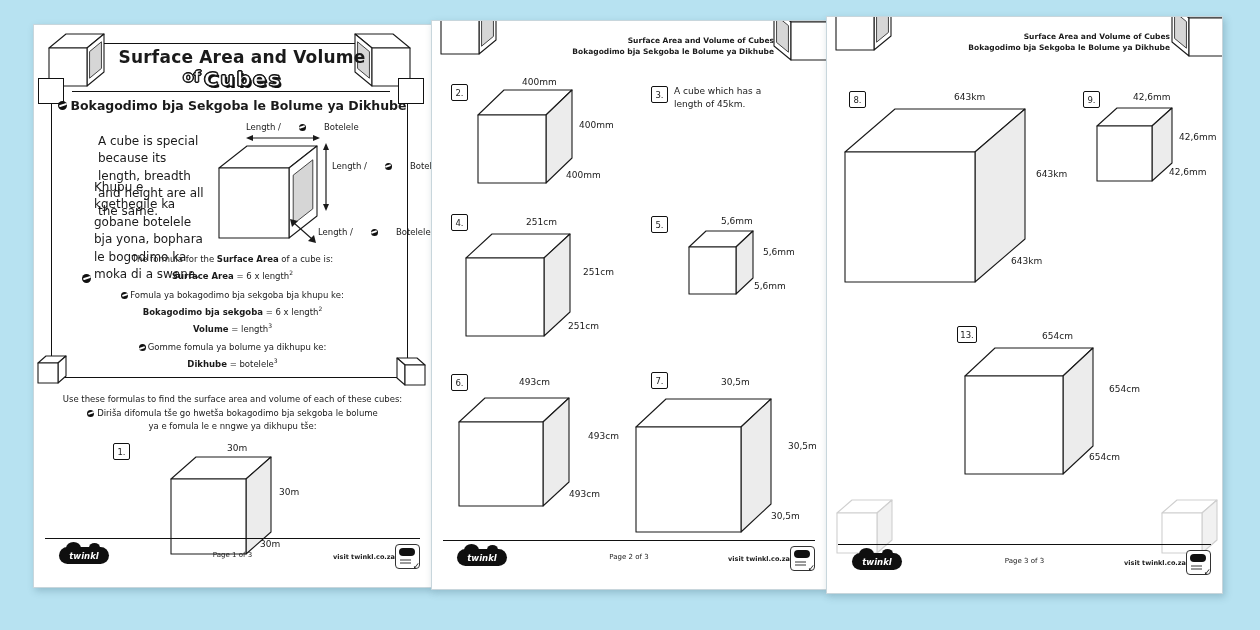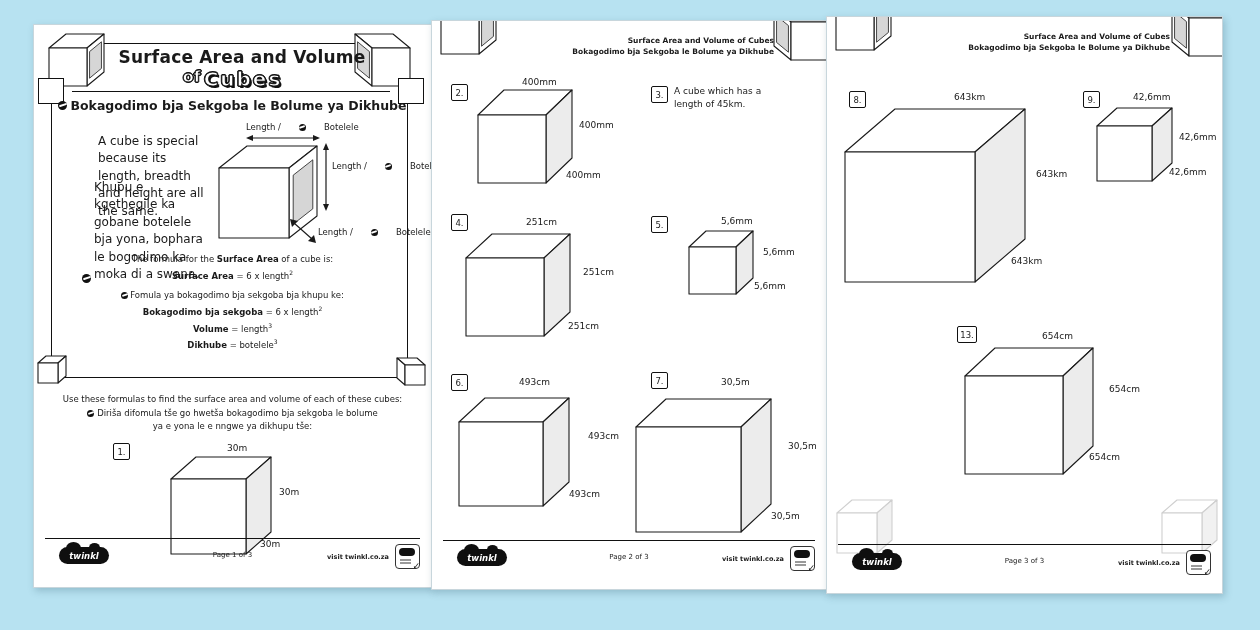--- a/index.html
+++ b/index.html
@@ -63,21 +63,21 @@
               border-top:1.5px solid #111;}
   .cloud{position:absolute;left:14px;top:8px;width:50px;height:17px;background:#0f0f0f;
          border-radius:9px;display:flex;align-items:center;justify-content:center;}
   .cloud::before{content:"";position:absolute;left:7px;top:-5px;width:15px;height:12px;
          background:#0f0f0f;border-radius:50%;}
   .cloud::after{content:"";position:absolute;right:9px;top:-4px;width:11px;height:9px;
          background:#0f0f0f;border-radius:50%;}
   .cloud span{position:relative;z-index:1;color:#fff;font-size:8.5px;font-weight:bold;
          font-style:italic;}
   .pageno{position:absolute;left:0;right:0;top:12px;text-align:center;font-size:7px;}
-  .fright{position:absolute;right:0;top:5px;display:flex;align-items:center;gap:6px;}
+  .fright{position:absolute;right:0;top:5px;display:flex;align-items:center;}
   .visit{font-size:6.5px;font-weight:bold;}
   .badge{position:relative;width:23px;height:23px;border:1px solid #333;border-radius:4px;
          background:#fff;display:inline-block;}
   .bcloud{position:absolute;left:3px;top:3px;width:16px;height:8px;background:#111;
          border-radius:4px;}
   .bline{position:absolute;left:4px;top:14px;width:11px;height:1.5px;background:#9a9a9a;
          box-shadow:0 3px 0 #9a9a9a;}
   .bcheck{position:absolute;right:-1px;bottom:-3px;font-size:9px;color:#111;}
 
   .usec{position:absolute;left:0;right:0;text-align:center;font-size:8.5px;}
@@ -169,29 +169,30 @@
         <span class="ticon small"></span>
         <span>Botelele</span>
     </div>
 
     <div class="formulas" style="left:20px;right:20px;top:228px;">
       <div class="fl"><span>The formula for the </span><b>Surface Area</b><span> of a cube is:</span></div>
       <div class="fl"><b>Surface Area</b><span> = 6 x length</span><sup>2</sup></div>
       <div class="fl gap"><span class="ticon small"></span><span>Fomula ya bokagodimo bja sekgoba bja khupu ke:</span></div>
       <div class="fl"><b>Bokagodimo bja sekgoba</b><span> = 6 x length</span><sup>2</sup></div>
       <div class="fl"><b>Volume</b><span> = length</span><sup>3</sup></div>
+      <div class="fl gap"><span class="ticon small"></span><span>Gomme fomula ya bolume ya dikhupu ke:</span></div>
       <div class="fl"><b>Dikhube</b><span> = botelele</span><sup>3</sup></div>
     </div>
 
     <div class="usec" style="top:369px;">Use these formulas to find the surface area and volume of each of these cubes:</div>
     <div class="userow" style="top:383px;">
       <span class="ticon small"></span>
       <span>Diriša difomula tše go hwetša bokagodimo bja sekgoba le bolume</span>
     </div>
-    <div class="usec" style="top:396px;">ya e yona le e nngwe ya dikhupu tše:</div>
+    <div class="usec" style="top:396px;">ya e fomula le e nngwe ya dikhupu tše:</div>
 
     <div class="qbox" style="left:79px;top:418px;">1.</div>
     <div class="cube" style="left:136px;top:431px;"><svg width="102" height="99" xmlns="http://www.w3.org/2000/svg">
           <polygon points="1,23 26,1 101,1 76,23" fill="#fff" stroke="#1a1a1a" stroke-width="1.1" stroke-linejoin="round"></polygon>
           <polygon points="76,23 101,1 101,76 76,98" fill="#ececec" stroke="#1a1a1a" stroke-width="1.1" stroke-linejoin="round"></polygon>
           <polygon points="1,23 76,23 76,98 1,98" fill="#fff" stroke="#1a1a1a" stroke-width="1.1" stroke-linejoin="round"></polygon>
         </svg></div>
     <div class="dim" style="left:193px;top:418px;">30m</div>
     <div class="dim" style="left:245px;top:462px;">30m</div>
     <div class="dim" style="left:226px;top:514px;">30m</div>

